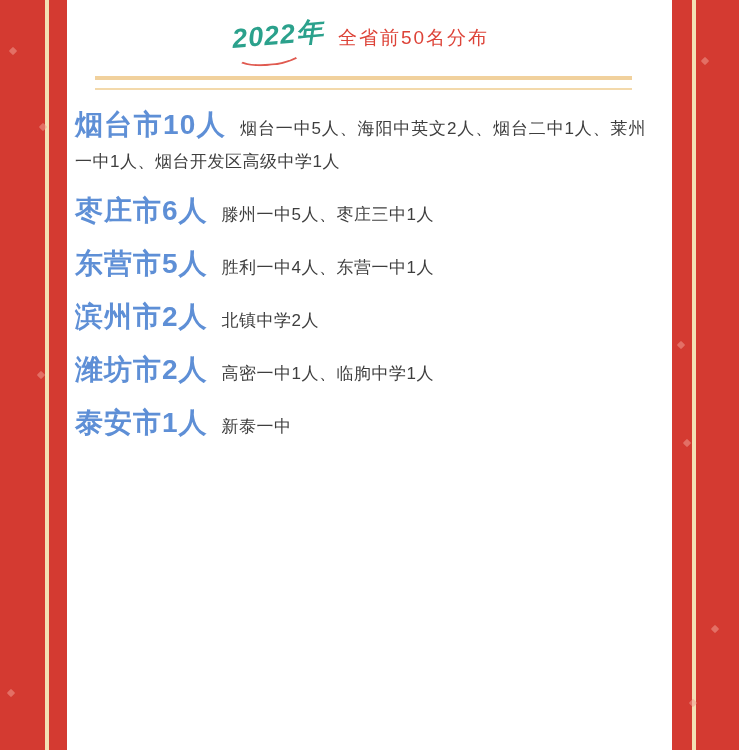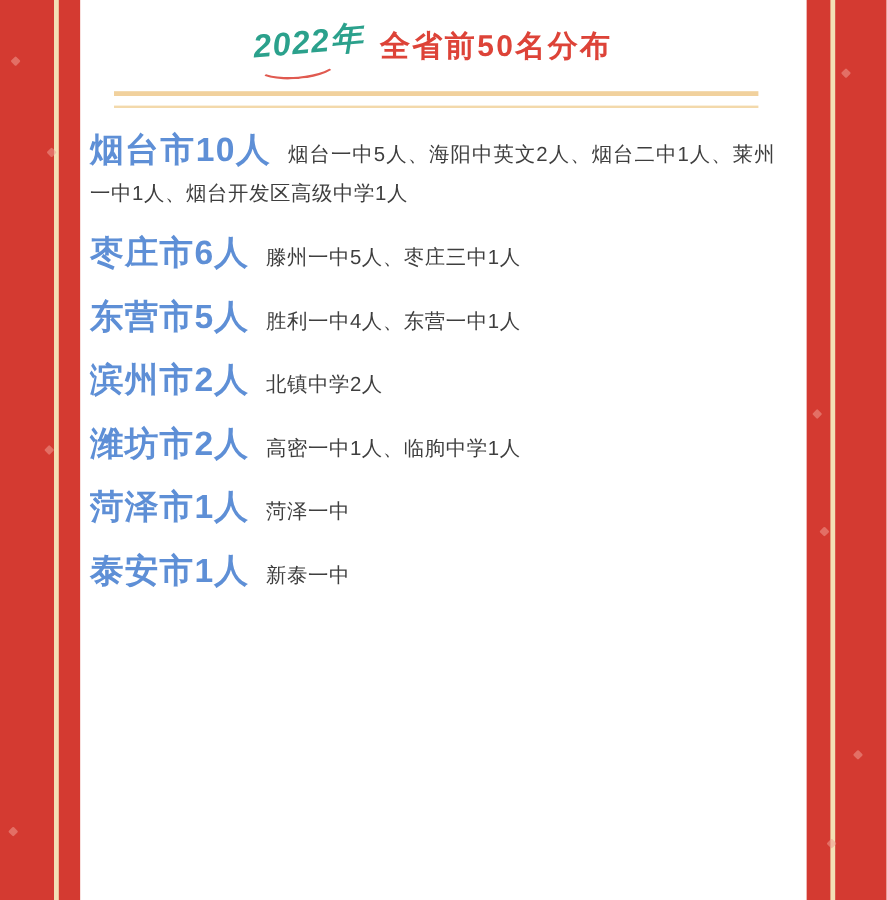--- a/index.html
+++ b/index.html
@@ -83,22 +83,22 @@
     left: 2px;
     bottom: -12px;
     width: 62px;
     height: 18px;
     border: 2px solid transparent;
     border-bottom: 2px solid #e05a50;
     border-radius: 50%;
   }
   .main-title {
     color: #dd4338;
-    font-size: 25px;
-    font-weight: bold;
+    font-size: 19px;
+    font-weight: normal;
     letter-spacing: 2px;
   }
 
   
   .divider {
     margin: 14px 14px 0 20px;
     border-top: 4px solid #f1d19d;
     border-bottom: 2px solid #f3d9ab;
     height: 8px;
   }
@@ -177,23 +177,20 @@
 
       <p class="entry">
         <span class="city">滨州市2人</span><span class="schools">北镇中学2人</span>
       </p>
 
 
       <p class="entry">
         <span class="city">潍坊市2人</span><span class="schools">高密一中1人、临朐中学1人</span>
       </p>
 
-      <p class="entry">
-        <span class="city">菏泽市1人</span><span class="schools">菏泽一中</span>
-      </p>
 
       <p class="entry">
         <span class="city">泰安市1人</span><span class="schools">新泰一中</span>
       </p>
 
     </div>
   </div>
 </div>
 
 </body></html>

